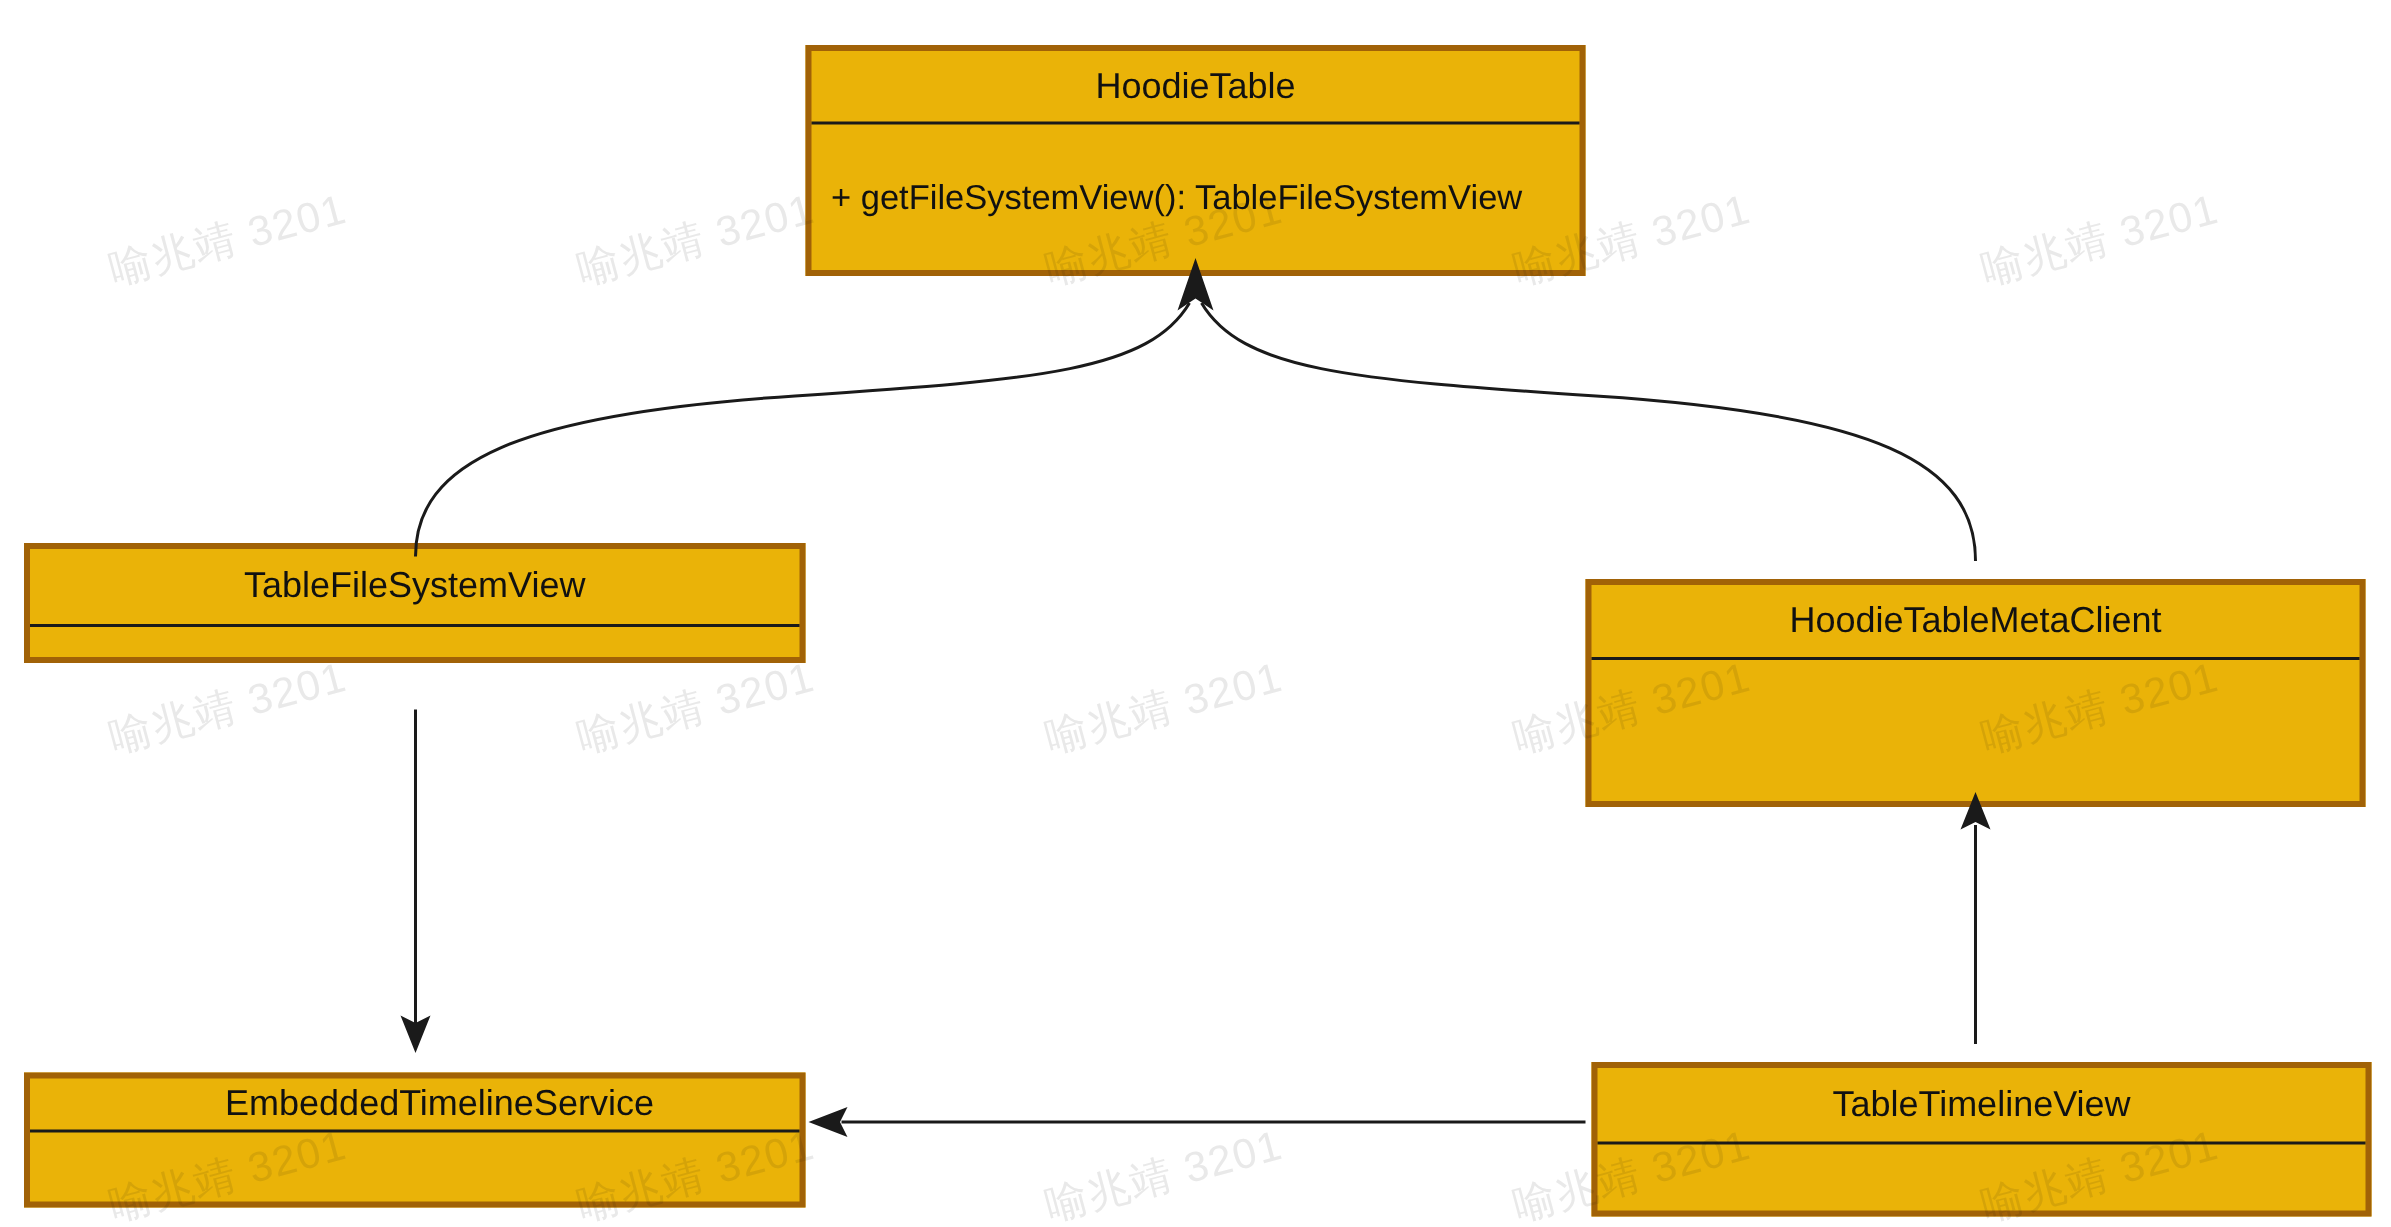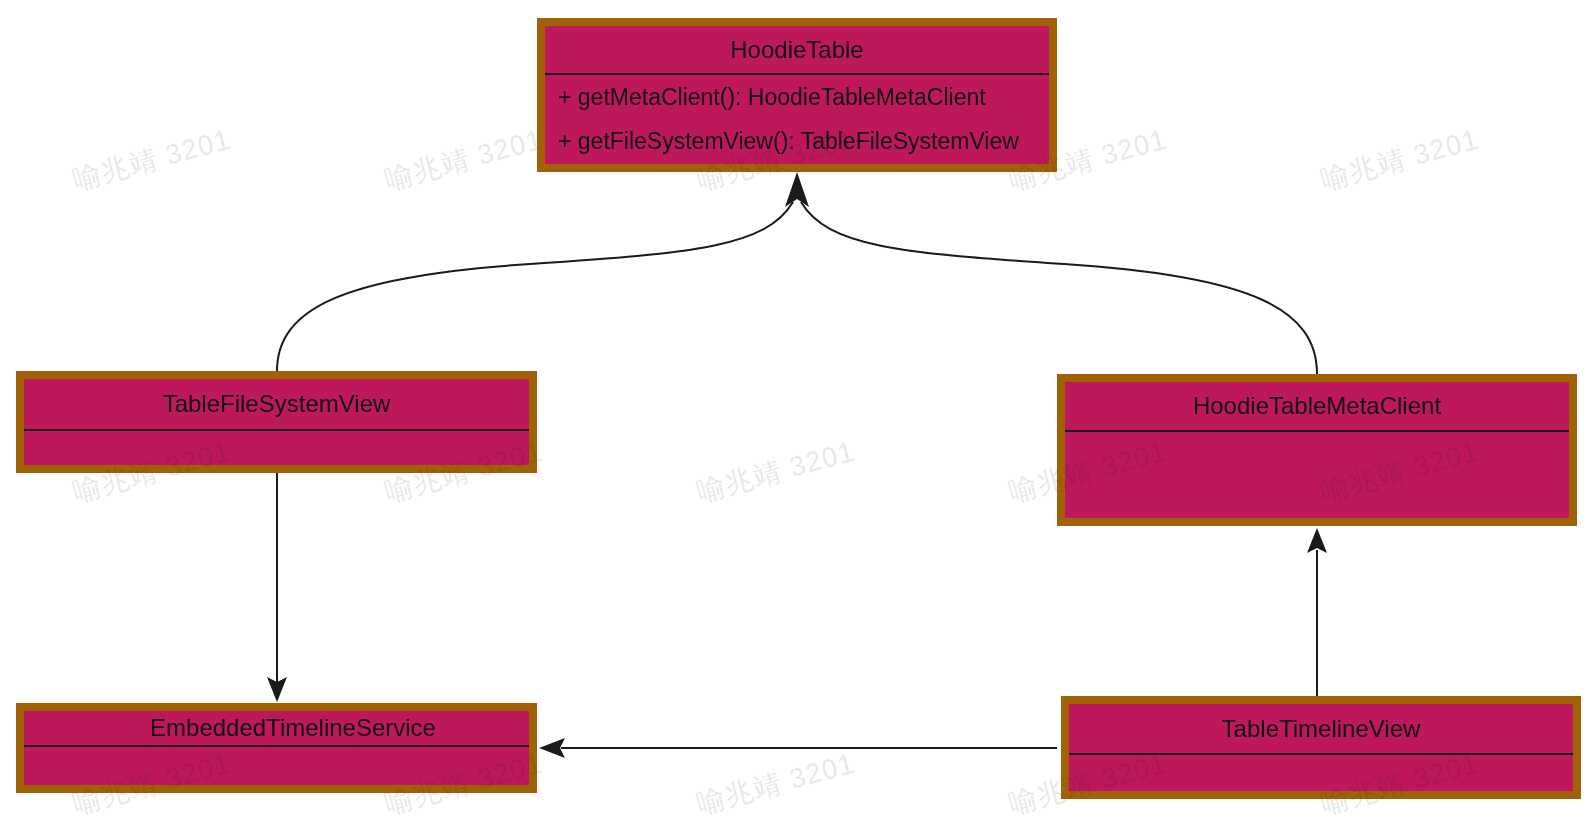--- a/index.html
+++ b/index.html
@@ -5,23 +5,24 @@
   html, body { margin: 0; padding: 0; }
   body {
     width: 1594px; height: 818px;
     position: relative; overflow: hidden;
     background: #ffffff;
     color: #111111;
     font-family: "Liberation Sans", "DejaVu Sans", sans-serif;
   }
   .uml-box {
     position: absolute; box-sizing: border-box;
-    border: 8px solid #a16207; background: #be185d;
+    border: 4px solid #a16207; background: #eab308;
     display: flex; flex-direction: column;
     z-index: 2;
+    margin-top: 12px;
   }
   .uml-title {
     box-sizing: border-box;
     border-bottom: 2px solid #1a1a1a;
     display: flex; align-items: center; justify-content: center;
     font-size: 24px;
     flex: none;
   }
   .uml-methods {
     flex: 1;
@@ -46,26 +47,25 @@
     mix-blend-mode: multiply;
     z-index: 5; pointer-events: none;
   }
 </style>
 </head>
 <body>
 
 <div class="uml-box" style="left:537px; top:18px; width:520px; height:154px;">
   <div class="uml-title" style="height:49px;">HoodieTable</div>
   <div class="uml-methods">
-    <div class="uml-method">+ getMetaClient(): HoodieTableMetaClient</div>
     <div class="uml-method">+ getFileSystemView(): TableFileSystemView</div>
   </div>
 </div>
 
-<div class="uml-box" style="left:16px; top:371px; width:521px; height:102px;text-align:right;">
+<div class="uml-box" style="left:16px; top:350px; width:521px; height:80px;text-align:right;">
   <div class="uml-title" style="height:52px;">TableFileSystemView</div>
   <div class="uml-methods"></div>
 </div>
 
 <div class="uml-box" style="left:1057px; top:374px; width:520px; height:152px;">
   <div class="uml-title" style="height:50px;">HoodieTableMetaClient</div>
   <div class="uml-methods">
   </div>
 </div>
 

